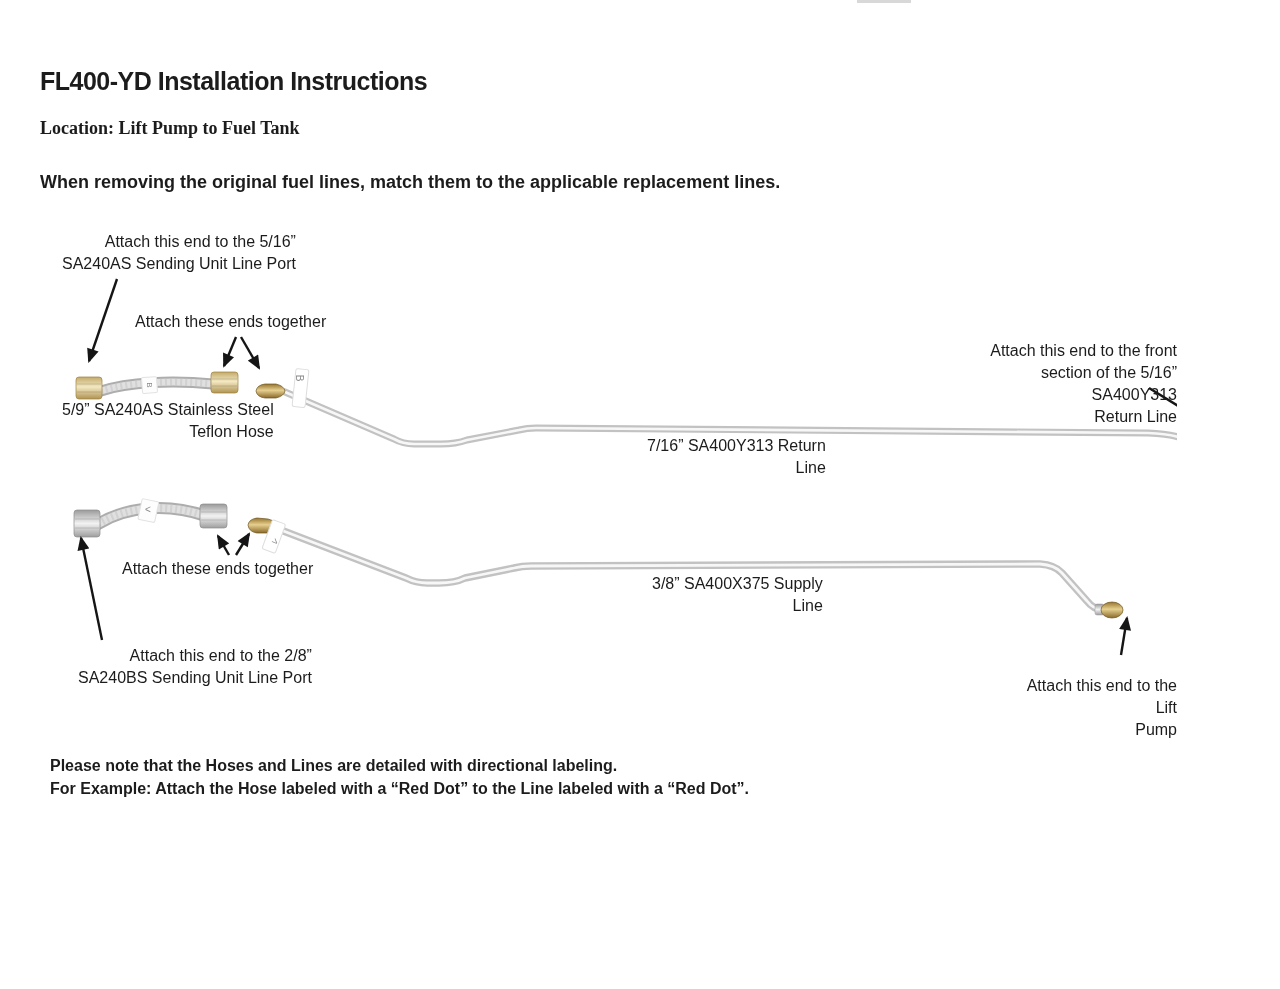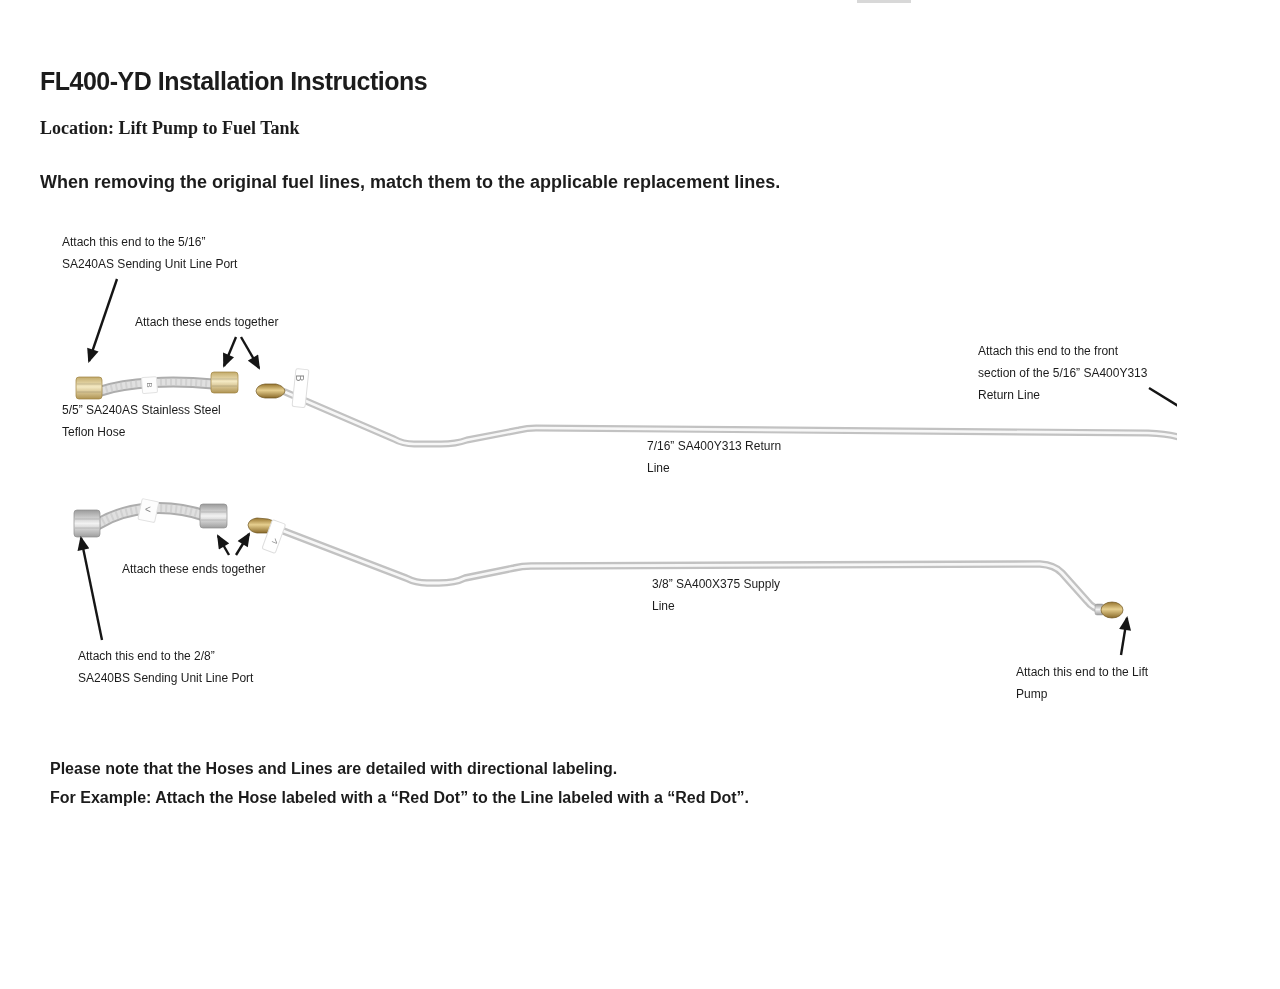--- a/index.html
+++ b/index.html
@@ -7,22 +7,22 @@
     --tube-base:#c2c2c2; --tube-hi:#f7f7f7;
   }
   html,body{margin:0;padding:0;background:#ffffff;}
   .canvas{
     position:relative; width:1177px; height:989px; background:#ffffff;
     overflow:hidden; font-family:"Liberation Sans", sans-serif; color:var(--text);
   }
   .abs{position:absolute;}
   .title{font-size:25px; font-weight:bold; letter-spacing:-0.5px; white-space:nowrap;}
   .sub{font-size:18px; font-weight:bold; white-space:nowrap;}
-  .ann{font-size:12px; line-height:22px; white-space:pre-line;}
-  .note{font-size:16px; font-weight:bold; line-height:29px; white-space:pre-line;}
+  .ann{font-size:16px; line-height:22px; white-space:pre-line;text-align:right;}
+  .note{font-size:16px; font-weight:bold; line-height:23px; white-space:pre-line;}
   .tag-glyph{font-size:10px; color:#8a8a8a; line-height:10px;}
   svg{position:absolute; left:0; top:0;}
   .artifact{position:absolute; background:#d8d8d8;}
 </style>
 </head>
 <body>
 
 <div class="canvas">
 
   <div class="artifact" style="left:857px; top:0; width:54px; height:3px;"></div>
@@ -124,31 +124,31 @@
   </svg>
 
   <span class="abs tag-glyph" style="left:296px; top:373px; transform:rotate(90deg); font-size:10px;">B</span>
   <span class="abs tag-glyph" style="left:146px; top:380px; transform:rotate(90deg); font-size:8px;">B</span>
   <span class="abs tag-glyph" style="left:145px; top:505px; font-size:10px;">&lt;</span>
   <span class="abs tag-glyph" style="left:272px; top:537px; transform:rotate(45deg); font-size:10px;">&gt;</span>
 
   <div class="abs ann" style="left:62px; top:231px;">Attach this end to the 5/16”
 SA240AS Sending Unit Line Port</div>
   <div class="abs ann" style="left:135px; top:311px;">Attach these ends together</div>
-  <div class="abs ann" style="left:62px; top:399px;">5/5” SA240AS Stainless Steel
+  <div class="abs ann" style="left:62px; top:399px;">5/9” SA240AS Stainless Steel
 Teflon Hose</div>
   <div class="abs ann" style="left:647px; top:435px;">7/16” SA400Y313 Return
 Line</div>
   <div class="abs ann" style="left:978px; top:340px;">Attach this end to the front
 section of the 5/16” SA400Y313
 Return Line</div>
   <div class="abs ann" style="left:122px; top:558px;">Attach these ends together</div>
   <div class="abs ann" style="left:78px; top:645px;">Attach this end to the 2/8”
 SA240BS Sending Unit Line Port</div>
   <div class="abs ann" style="left:652px; top:573px;">3/8” SA400X375 Supply
 Line</div>
-  <div class="abs ann" style="left:1016px; top:661px;">Attach this end to the Lift
+  <div class="abs ann" style="left:1016px; top:675px;">Attach this end to the Lift
 Pump</div>
 
   <div class="abs note" style="left:50px; top:754px;">Please note that the Hoses and Lines are detailed with directional labeling.
 For Example: Attach the Hose labeled with a “Red Dot” to the Line labeled with a “Red Dot”.</div>
 
 </div>
 
 </body></html>

